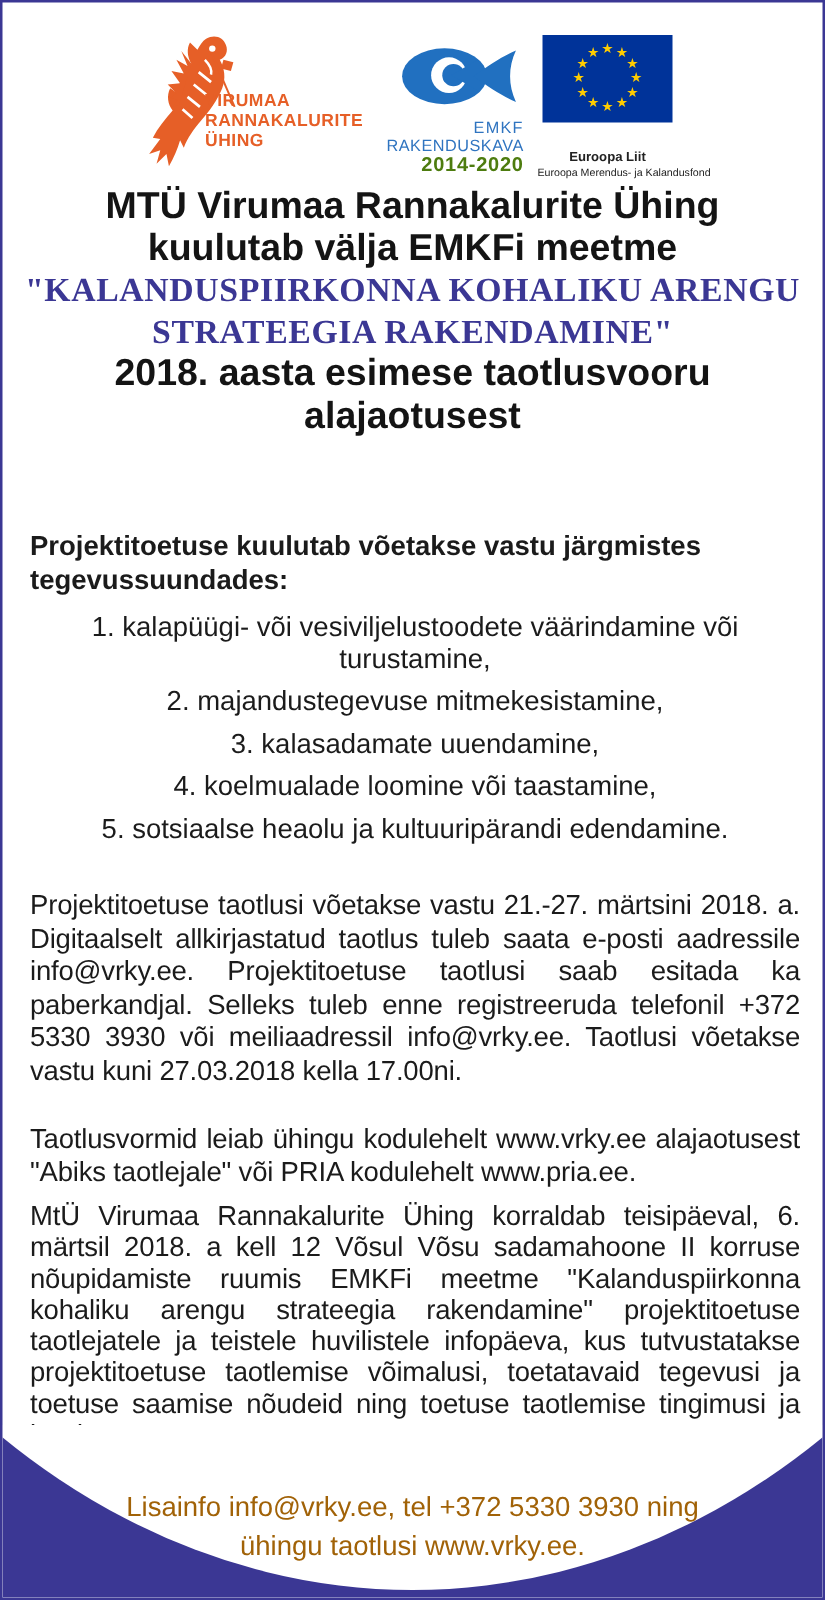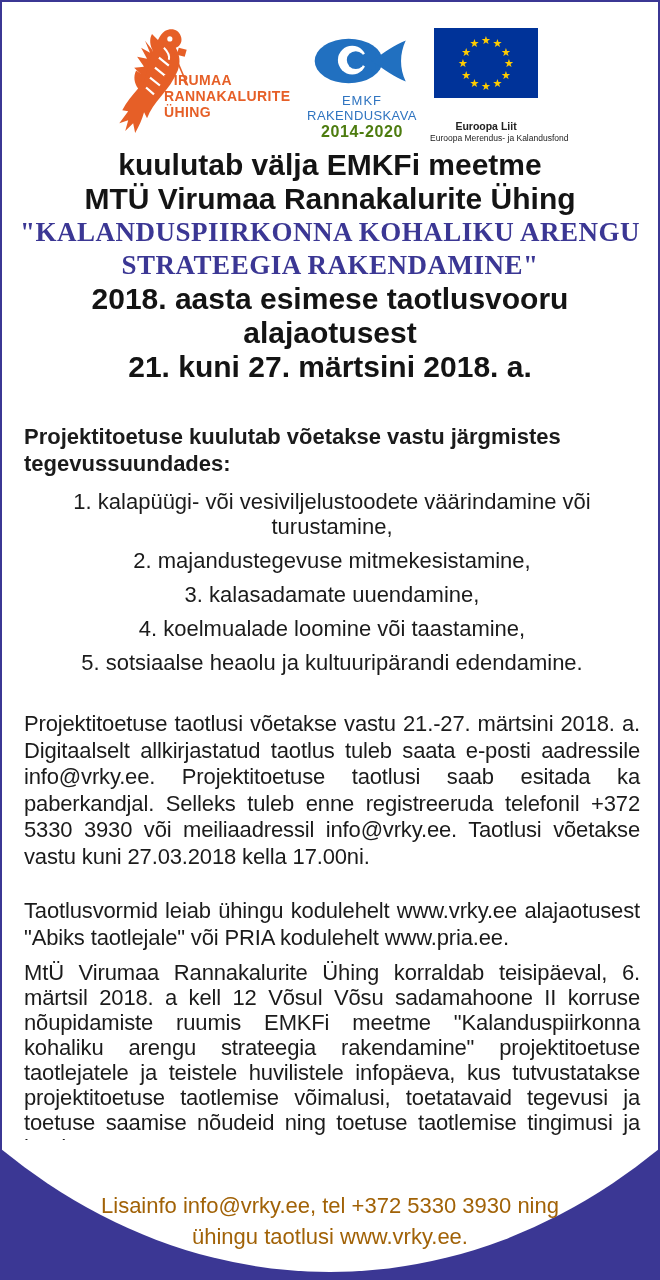--- a/index.html
+++ b/index.html
@@ -8,21 +8,21 @@
     border:2px solid #3b3794; background:#ffffff; overflow:hidden;
     font-family:"Liberation Sans", sans-serif; color:#1b1b1b;
   }
 
   
   .logos { position:absolute; top:22px; left:0; width:100%; height:118px; }
   .logo-vru { position:absolute; left:110px; top:2px; width:178px; height:114px; }
   .logo-vru svg { position:absolute; left:0; top:0; }
   .vru-text { position:absolute; left:52px; top:46px; color:#e65f27;
     font-weight:bold; font-size:14px; line-height:16px; letter-spacing:.4px; }
-  .logo-emkf { position:absolute; left:293px; top:12px; width:134px; text-align:center; color:#2f74c0; }
+  .logo-emkf { position:absolute; left:283px; top:12px; width:134px; text-align:right; color:#2f74c0; }
   .emkf-l1 { font-size:13px; letter-spacing:1px; margin-top:3px; }
   .emkf-l2 { font-size:13px; letter-spacing:.4px; }
   .emkf-l3 { font-size:16px; font-weight:bold; color:#4d7c0f; letter-spacing:.6px; }
   .logo-eu { position:absolute; left:428px; top:4px; width:112px; text-align:center; }
   .eu-flag { position:relative; width:104px; height:70px; background:#003399; margin:0 auto; }
   .eu-star { position:absolute; transform:translate(-50%,-50%); color:#ffcc00; font-size:11px; line-height:1; }
   .eu-l1 { font-size:10.5px; font-weight:bold; margin-top:22px; color:#222; }
   .eu-l2 { font-size:8.5px; white-space:nowrap; color:#222; margin-top:1px; }
 
   
@@ -100,27 +100,26 @@
           <span class="eu-star" style="left: 29px; top: 35px;">★</span>
           <span class="eu-star" style="left: 32.0814px; top: 23.5px;">★</span>
           <span class="eu-star" style="left: 40.5px; top: 15.0814px;">★</span>
         </div>
       <div class="eu-l1">Euroopa Liit</div>
       <div class="eu-l2">Euroopa Merendus- ja Kalandusfond</div>
     </div>
   </div>
 
   <div class="title">
+    <div class="t-bold">MTÜ Virumaa Rannakalurite Ühing</div>
     <div class="t-bold">kuulutab välja EMKFi meetme</div>
-    <div class="t-bold">MTÜ Virumaa Rannakalurite Ühing</div>
     <div class="t-stencil">"KALANDUSPIIRKONNA KOHALIKU ARENGU</div>
     <div class="t-stencil">STRATEEGIA RAKENDAMINE"</div>
     <div class="t-bold">2018. aasta esimese taotlusvooru</div>
     <div class="t-bold">alajaotusest</div>
-    <div class="t-bold">21. kuni 27. märtsini 2018. a.</div>
   </div>
 
   <div class="bodytext">
     <p class="intro">Projektitoetuse kuulutab võetakse vastu järgmistes tegevussuundades:</p>
     <p class="item">1. kalapüügi- või vesiviljelustoodete väärindamine või turustamine,</p>
     <p class="item">2. majandustegevuse mitmekesistamine,</p>
     <p class="item">3. kalasadamate uuendamine,</p>
     <p class="item">4. koelmualade loomine või taastamine,</p>
     <p class="item">5. sotsiaalse heaolu ja kultuuripärandi edendamine.</p>
     <p class="para para1">Projektitoetuse taotlusi võetakse vastu 21.-27. märtsini 2018. a. Digitaalselt allkirjastatud taotlus tuleb saata e-posti aadressile info@vrky.ee. Projektitoetuse taotlusi saab esitada ka paberkandjal. Selleks tuleb enne registreeruda telefonil +372 5330 3930 või meiliaadressil info@vrky.ee. Taotlusi võetakse vastu kuni 27.03.2018 kella 17.00ni.</p>

